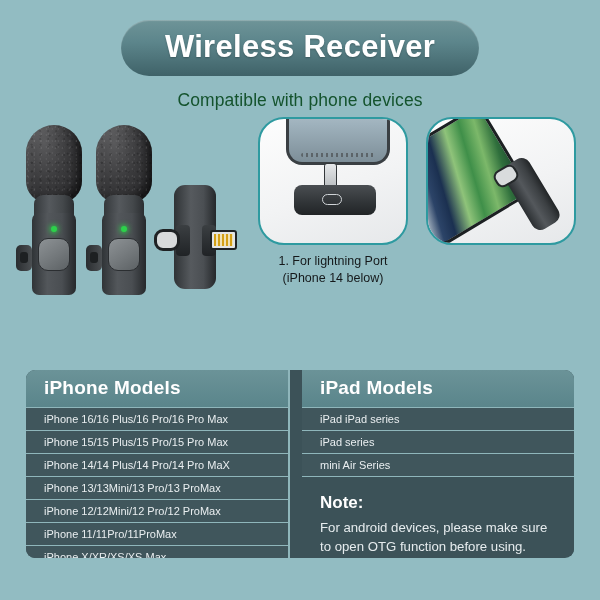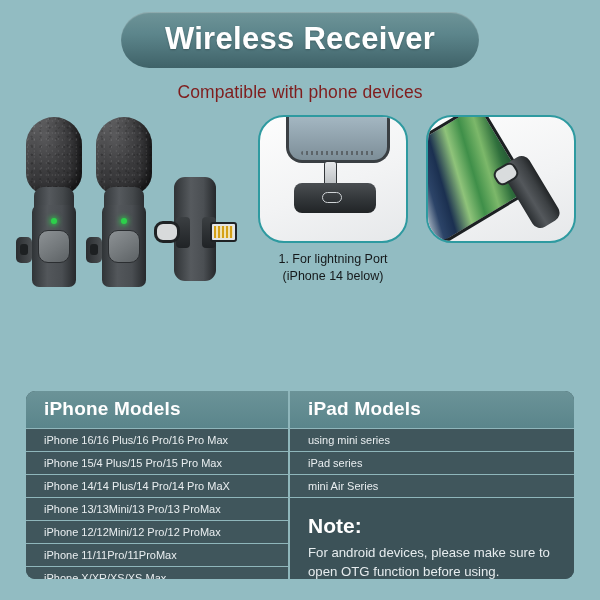--- a/index.html
+++ b/index.html
@@ -8,42 +8,42 @@
     width: 600px;
     height: 600px;
     background: #92bcc2;
     font-family: "Liberation Sans", sans-serif;
     overflow: hidden;
     position: relative;
   }
 
   
   .header-zone {
-    padding-top: 12px;
+    padding-top: 20px;
     text-align: center;
   }
   .title-pill {
     display: inline-block;
     padding: 9px 44px 11px;
     border-radius: 32px;
     background: linear-gradient(180deg, #6e9498 0%, #5c858b 40%, #3f6268 100%);
     box-shadow: inset 0 1px 1px rgba(255,255,255,.25);
   }
   .title-pill span {
     font-size: 31px;
     font-weight: bold;
     color: #ffffff;
     letter-spacing: .3px;
     text-shadow: 0 1px 2px rgba(0,0,0,.25);
     white-space: nowrap;
   }
   .subtitle {
     margin-top: 14px;
     font-size: 17.5px;
-    color: #7f1d1d;
+    color: #14532d;
     letter-spacing: .1px;
   }
 
   
   .mid-zone {
     position: relative;
     height: 232px;
     margin-top: 6px;
   }
 
@@ -159,21 +159,21 @@
     border-radius: 4px;
     background: linear-gradient(180deg, #3b3f42, #202326);
   }
   .plug-collar.left  { left: 168px; }
   .plug-collar.right { left: 194px; }
 
   
   .panels {
     position: absolute;
     left: 258px;
-    top: 6px;
+    top: 0;
     display: flex;
     gap: 18px;
   }
   .panel { width: 150px; }
   .panel-card {
     height: 128px;
     border: 2px solid #2e9aa0;
     border-radius: 26px;
     background: linear-gradient(160deg, #fdfdfd 0%, #f2f3f4 55%, #e6e8ea 100%);
     position: relative;
@@ -256,24 +256,23 @@
   .table-wrap {
     position: absolute;
     left: 26px;
     top: 370px;
     width: 548px;
     height: 188px;
     background: #3c5258;
     border-radius: 9px;
     display: flex;
     overflow: hidden;
-    margin-top: 21px;
   }
   .col-left  { width: 264px; border-right: 2px solid #8fb6bb; }
-  .col-right { flex: 1; }
+  .col-right { flex: 1; padding-left: 12px; }
 
   .t-head {
     background: linear-gradient(180deg, #6b9398 0%, #5a858b 100%);
     color: #ffffff;
     font-size: 19px;
     font-weight: bold;
     padding: 7px 0 8px 18px;
     letter-spacing: .2px;
   }
   .t-row {
@@ -283,21 +282,21 @@
     border-bottom: 1px solid #8fb6bb;
     background: #40565c;
     white-space: nowrap;
   }
   .t-row:first-of-type { border-top: 1px solid #8fb6bb; }
   .col-left .t-row:last-child { border-bottom: none; }
 
   .note-box { padding: 16px 18px 0; background: #3c5258; }
   .note-title {
     color: #ffffff;
-    font-size: 21px;
+    font-size: 17px;
     font-weight: bold;
     margin-bottom: 5px;
   }
   .note-text {
     color: #e6ecee;
     font-size: 13.2px;
     line-height: 1.45;
   }
 </style>
 </head>
@@ -364,33 +363,33 @@
 
   </div>
 </div>
 
 <div class="table-wrap">
 
   <div class="col-left">
     <div class="t-head">iPhone Models</div>
     <div id="iphone-rows">
         <div class="t-row">iPhone 16/16 Plus/16 Pro/16 Pro Max</div>
-        <div class="t-row">iPhone 15/4 Plus/15 Pro/15 Pro Max</div>
+        <div class="t-row">iPhone 15/15 Plus/15 Pro/15 Pro Max</div>
         <div class="t-row">iPhone 14/14 Plus/14 Pro/14 Pro MaX</div>
         <div class="t-row">iPhone 13/13Mini/13 Pro/13 ProMax</div>
         <div class="t-row">iPhone 12/12Mini/12 Pro/12 ProMax</div>
         <div class="t-row">iPhone 11/11Pro/11ProMax</div>
         <div class="t-row">iPhone X/XR/XS/XS Max</div>
       </div>
   </div>
 
   <div class="col-right">
     <div class="t-head">iPad Models</div>
     <div id="ipad-rows">
-        <div class="t-row">using mini series</div>
+        <div class="t-row">iPad iPad series</div>
         <div class="t-row">iPad series</div>
         <div class="t-row">mini Air Series</div>
       </div>
     <div class="note-box">
       <div class="note-title">Note:</div>
       <div class="note-text">For android devices, please make sure to open OTG function before using.</div>
     </div>
   </div>
 
 </div>

